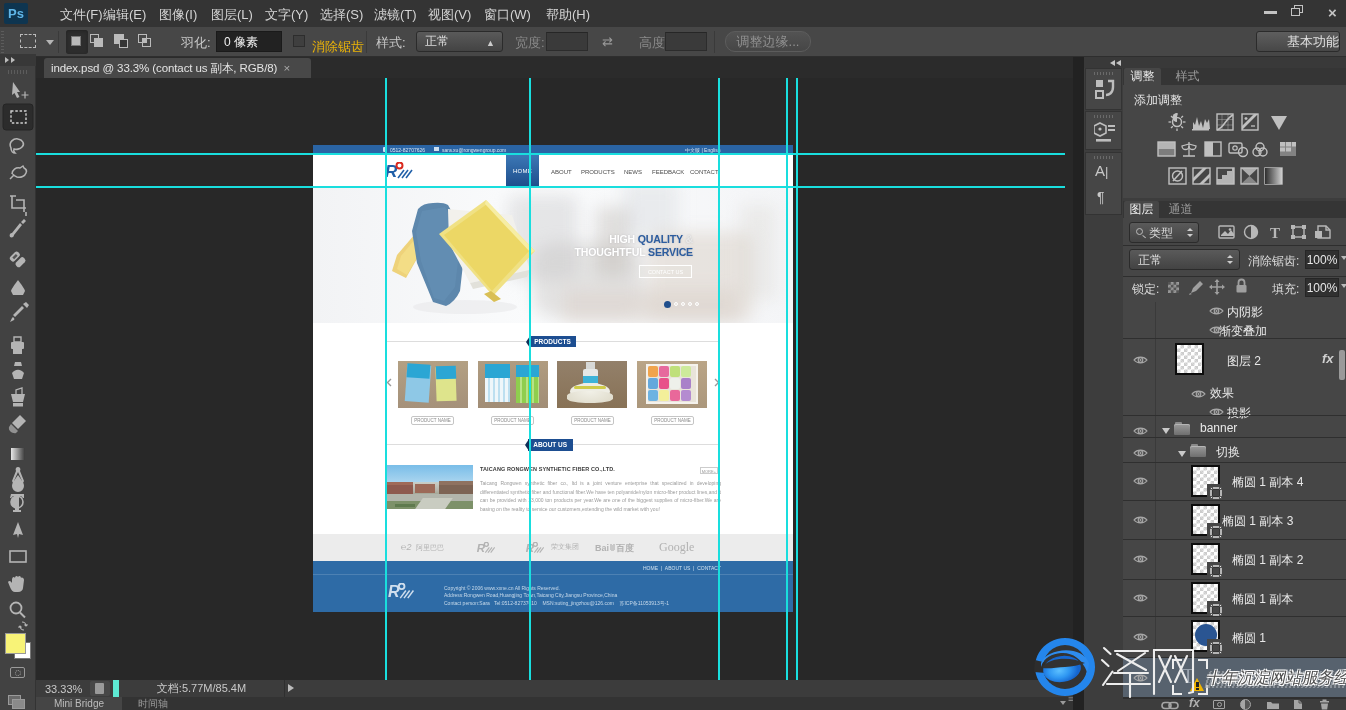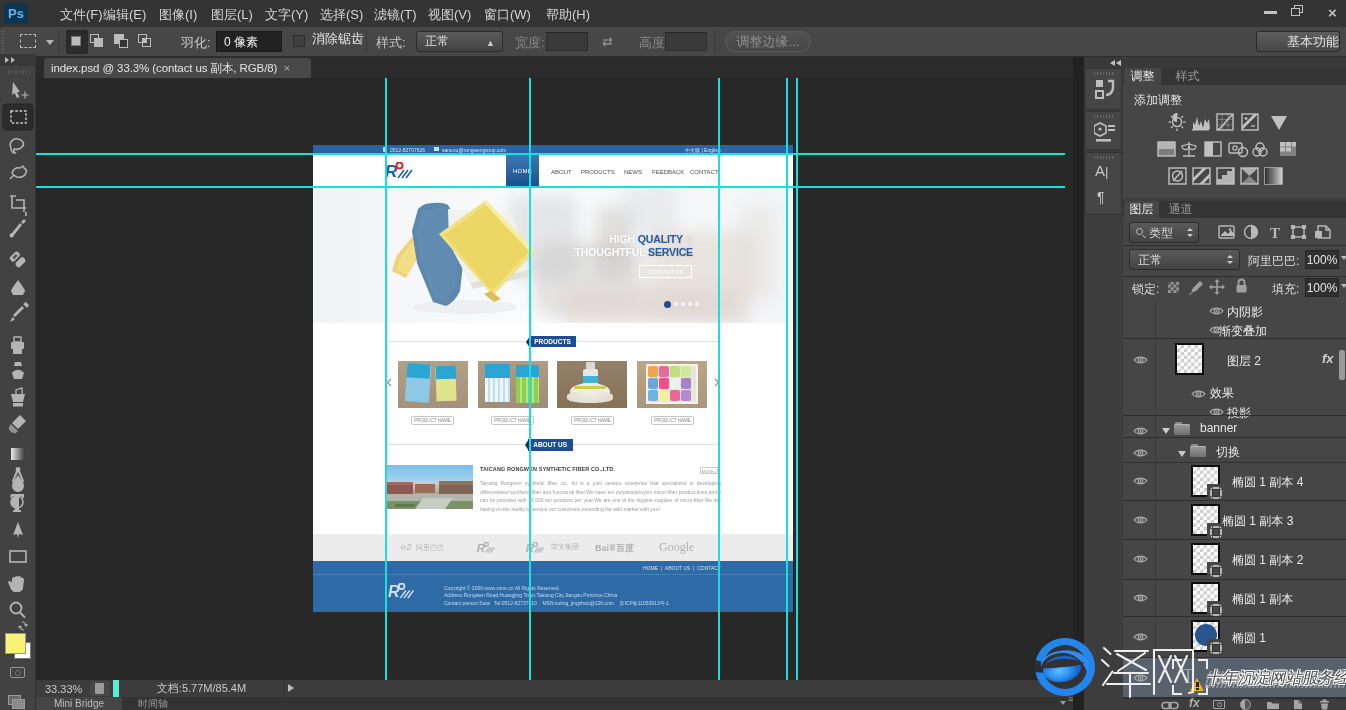--- a/index.html
+++ b/index.html
@@ -66,21 +66,21 @@
       <div class="abs" style="left:7px;top:7px;width:9px;height:9px;background:#353535;border:1px solid #bbb;"></div>
     </div>
   <div class="abs" style="left:136px;top:5px;width:19px;height:19px;">
       <div class="abs" style="left:2px;top:2px;width:9px;height:9px;border:1px solid #bbb;"></div>
       <div class="abs" style="left:6px;top:6px;width:9px;height:9px;border:1px solid #bbb;"></div>
       <div class="abs" style="left:6px;top:6px;width:5px;height:5px;background:#bbb;"></div>
     </div>
   <div class="abs" style="left:181px;top:7px;">羽化:</div>
   <div class="abs" style="left:216px;top:4px;width:66px;height:21px;background:#222;border:1px solid #1a1a1a;color:#f0f0f0;font-size:12px;line-height:21px;padding-left:7px;">0 像素</div>
   <div class="abs" style="left:293px;top:8px;width:12px;height:12px;background:#3f3f3f;border:1px solid #2d2d2d;"></div>
-  <div class="abs" style="left:312px;top:3px;color:#e5e5e5;">消除锯齿</div>
+  <div class="abs" style="left:312px;top:11px;color:#eab308;">消除锯齿</div>
   <div class="abs" style="left:366px;top:4px;width:1px;height:22px;background:#3a3a3a;"></div>
   <div class="abs" style="left:376px;top:7px;">样式:</div>
   <div class="combo" style="left:416px;top:4px;width:87px;line-height:19px;padding-left:8px;">正常<span class="abs" style="right:7px;top:2px;font-size:9px;color:#ccc;">▲<br>▼</span></div>
   <div class="abs" style="left:515px;top:7px;color:#8a8a8a;">宽度:</div>
   <div class="field" style="left:546px;top:5px;width:42px;"></div>
   <div class="abs" style="left:602px;top:7px;color:#9a9a9a;font-size:13px;">⇄</div>
   <div class="abs" style="left:639px;top:7px;color:#8a8a8a;">高度:</div>
   <div class="field" style="left:665px;top:5px;width:42px;"></div>
   <div class="abs" style="left:714px;top:4px;width:1px;height:22px;background:#3a3a3a;"></div>
   <div class="abs" style="left:725px;top:4px;width:86px;height:21px;background:linear-gradient(#535353,#464646);border:1px solid #5c5c5c;border-radius:10px;color:#909090;text-align:center;line-height:19px;">调整边缘...</div>
@@ -550,21 +550,21 @@
             </g>
         </g>
       </svg>
       <div class="abs" style="left:0;top:27px;width:223px;height:1px;background:#2e2e2e;"></div>
 
       <div class="combo" style="left:6px;top:31px;width:111px;">
           <span class="abs" style="left:8px;top:2px;line-height:17px;">正常</span>
           <b class="tri" style="right:6px;top:5px;border-left:3px solid transparent;border-right:3px solid transparent;border-bottom:3.5px solid #ccc;"></b>
           <b class="tri" style="right:6px;top:11px;border-left:3px solid transparent;border-right:3px solid transparent;border-top:3.5px solid #ccc;"></b>
         </div>
-      <div class="abs" style="left:125px;top:35px;color:#dcdcdc;font-size:12px;">阿里巴巴:</div>
+      <div class="abs" style="left:125px;top:35px;color:#dcdcdc;font-size:12px;">消除锯齿:</div>
       <div class="abs" style="left:182px;top:32px;width:34px;height:19px;background:#303030;border:1px solid #262626;color:#e8e8e8;font-size:12px;text-align:center;line-height:19px;">100%</div>
       <div class="abs" style="left:218px;top:38px;width:0;height:0;border-left:3.5px solid transparent;border-right:3.5px solid transparent;border-top:4.5px solid #bbb;"></div>
       <div class="abs" style="left:0;top:58px;width:223px;height:1px;background:#2e2e2e;"></div>
 
       <div class="abs" style="left:9px;top:63px;color:#dcdcdc;font-size:12px;">锁定:</div>
       <div class="abs" style="left:45px;top:64px;width:11px;height:11px;background-image:linear-gradient(45deg,#9a9a9a 25%,transparent 25%,transparent 75%,#9a9a9a 75%),linear-gradient(45deg,#9a9a9a 25%,transparent 25%,transparent 75%,#9a9a9a 75%);background-size:5.5px 5.5px;background-position:0 0,2.75px 2.75px;background-color:#555;"></div>
       <svg class="abs" style="left:64px;top:62px;" width="16" height="15" viewBox="0 0 16 15">
           <path d="M13 1 L6 8 l-2 5 5 -2 7 -7 z M3 13 l2 1 l-3 1 z" fill="#9f9f9f"></path>
         </svg>
       <svg class="abs" style="left:86px;top:61px;" width="16" height="16" viewBox="0 0 16 16">

